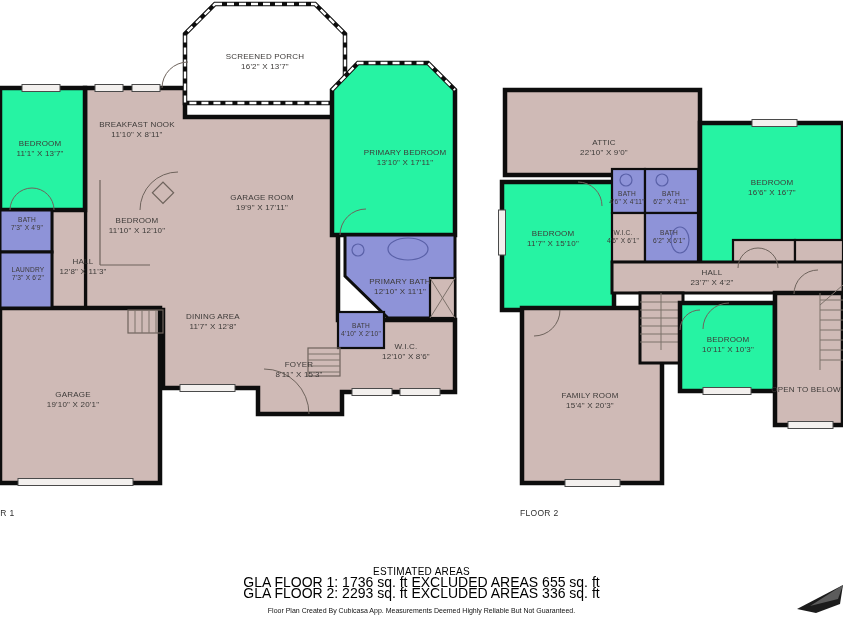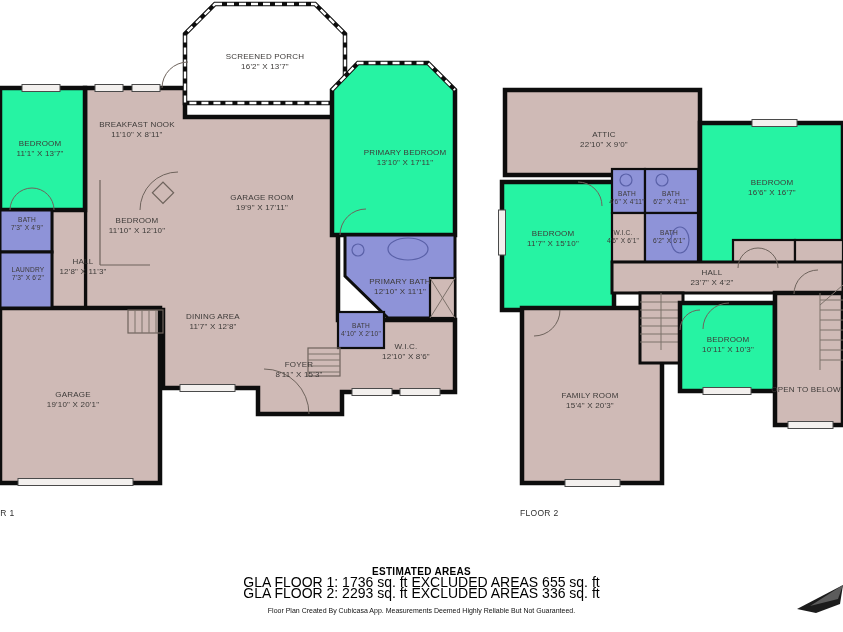--- a/index.html
+++ b/index.html
@@ -30,21 +30,21 @@
   }
   .rlabel.small{font-size:6.6px;line-height:8px;}
   .rlabel span{display:block;}
   .floor-tag{
     position:absolute;font-size:8.5px;color:#2e2e2e;letter-spacing:.3px;white-space:nowrap;
   }
   
   .footer{
     position:absolute;left:0;top:566px;width:843px;text-align:center;color:#000;
   }
-  .footer .ftitle{font-size:10px;font-weight:bold;letter-spacing:.3px;}
+  .footer .ftitle{font-size:10px;font-weight:normal;letter-spacing:.3px;}
   .footer .fline{font-size:14px;line-height:10.5px;}
   .footer .fdisc{font-size:7px;margin-top:9px;color:#111;}
 </style>
 </head>
 <body>
 
 <div id="canvas">
 
   <svg id="plan-svg" width="843" height="632" viewBox="0 0 843 632" xmlns="http://www.w3.org/2000/svg">
 
@@ -238,21 +238,21 @@
   </div>
   <div class="rlabel" style="left:299px;top:360px">
     <span>FOYER</span>
     <span class="dims">8'11" X 15'3"</span>
   </div>
   <div class="rlabel" style="left:73px;top:390px">
     <span>GARAGE</span>
     <span class="dims">19'10" X 20'1"</span>
   </div>
 
-  <div class="rlabel" style="left:604px;top:130px">
+  <div class="rlabel" style="left:604px;top:138px">
     <span>ATTIC</span>
     <span class="dims">22'10" X 9'0"</span>
   </div>
   <div class="rlabel" style="left:553px;top:229px">
     <span>BEDROOM</span>
     <span class="dims">11'7" X 15'10"</span>
   </div>
   <div class="rlabel small" style="left:627px;top:190px">
     <span>BATH</span>
     <span class="dims">4'6" X 4'11"</span>

